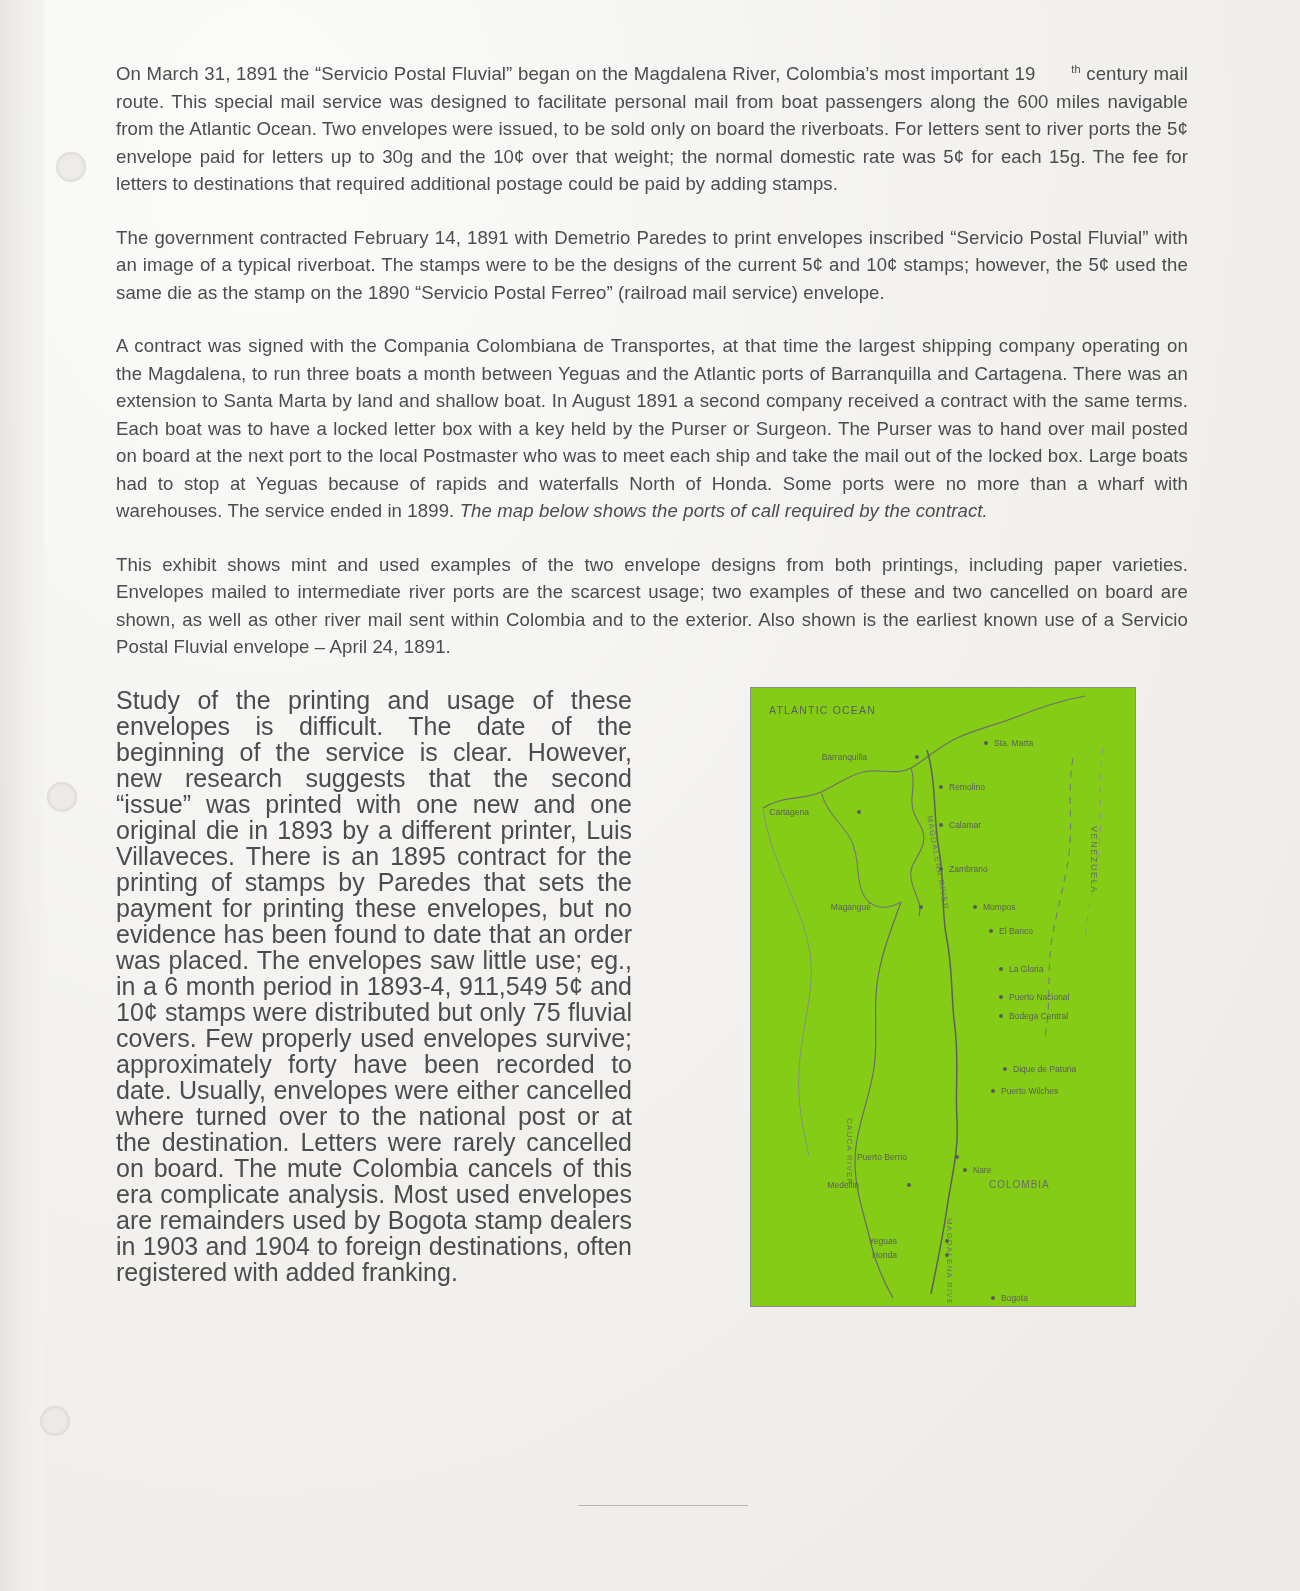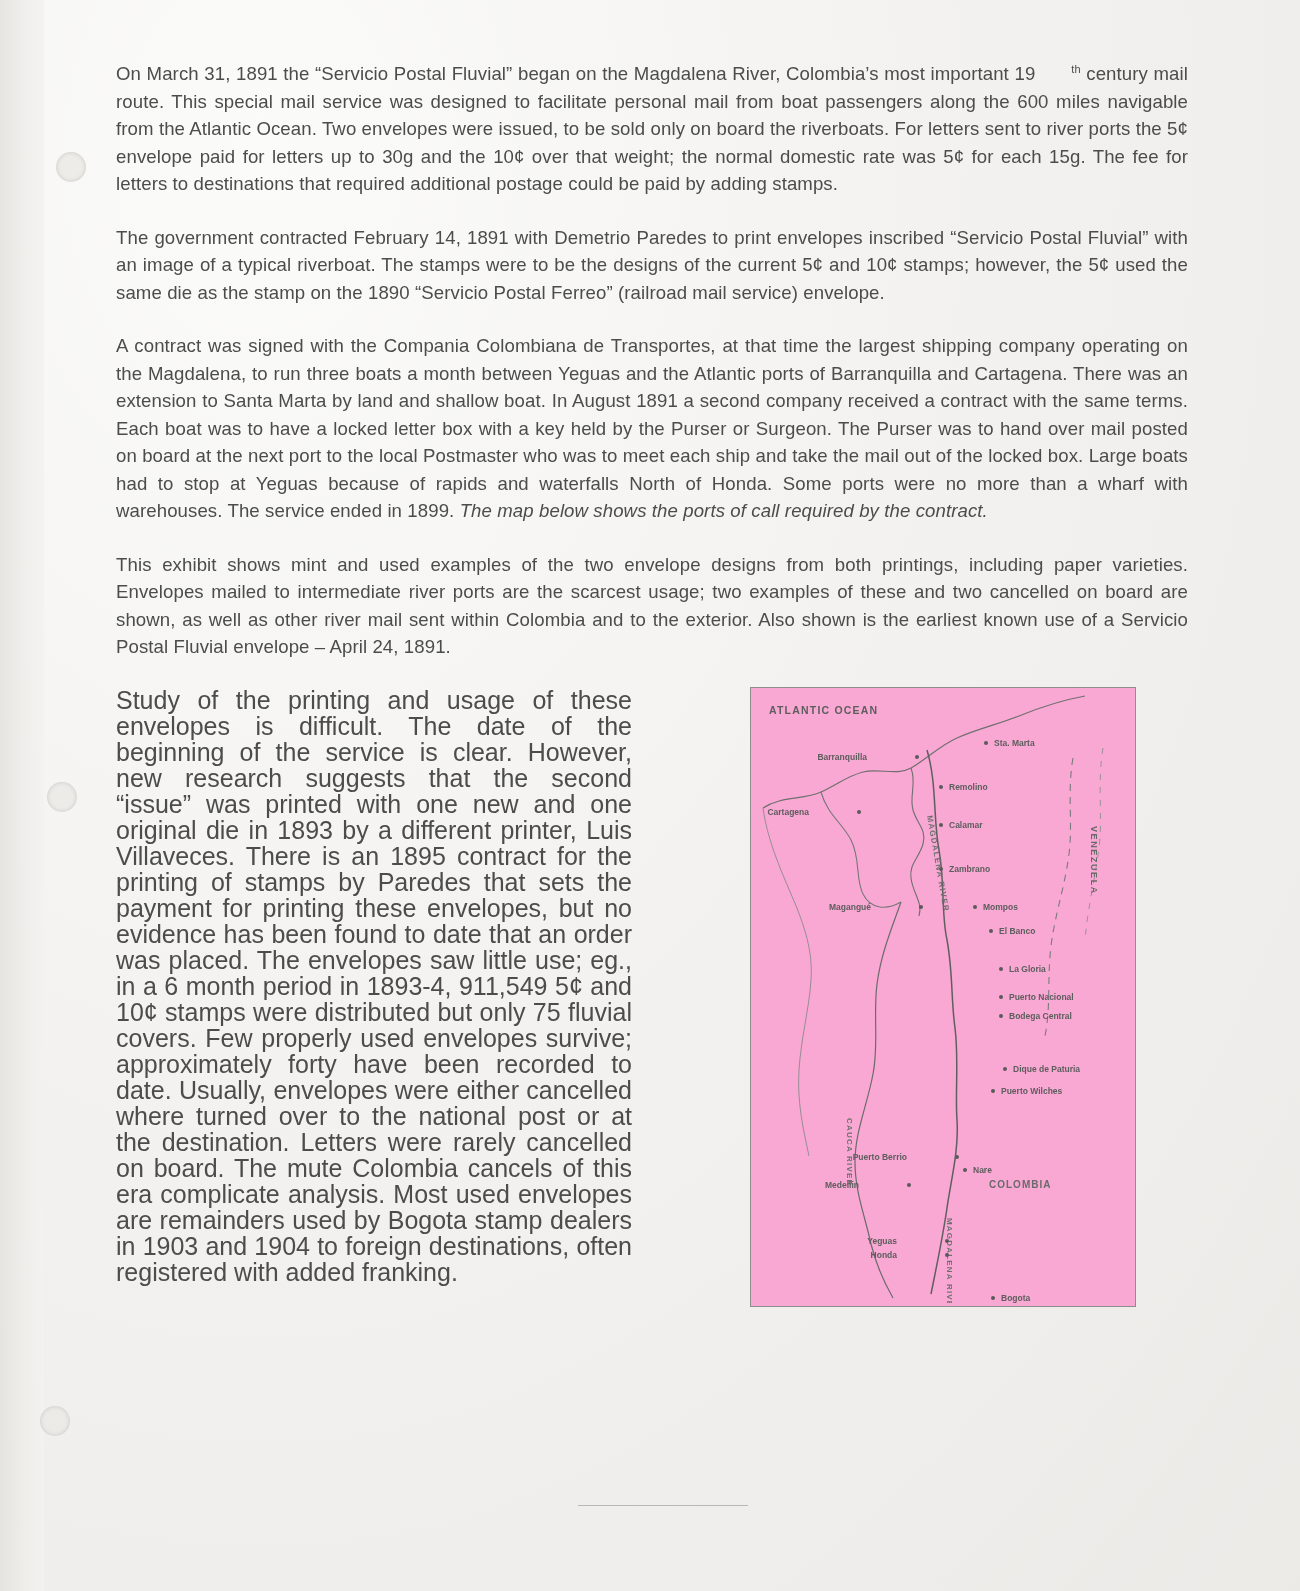--- a/index.html
+++ b/index.html
@@ -89,22 +89,21 @@
 
   #map-wrap {
     margin-left: 118px;
     width: 386px;
   }
   #map-frame {
     position: relative;
     width: 384px;
     height: 618px;
     border: 1.5px solid #8d8d8d;
-    background: #f9a8d4;
-    font-weight: bold;
+    background: #84cc16;
   }
   #map-frame svg { display: block; }
 
   #footer-rule {
     position: absolute;
     left: 578px;
     top: 1505px;
     width: 170px;
     height: 1px;
     background: #b9b7b3;

